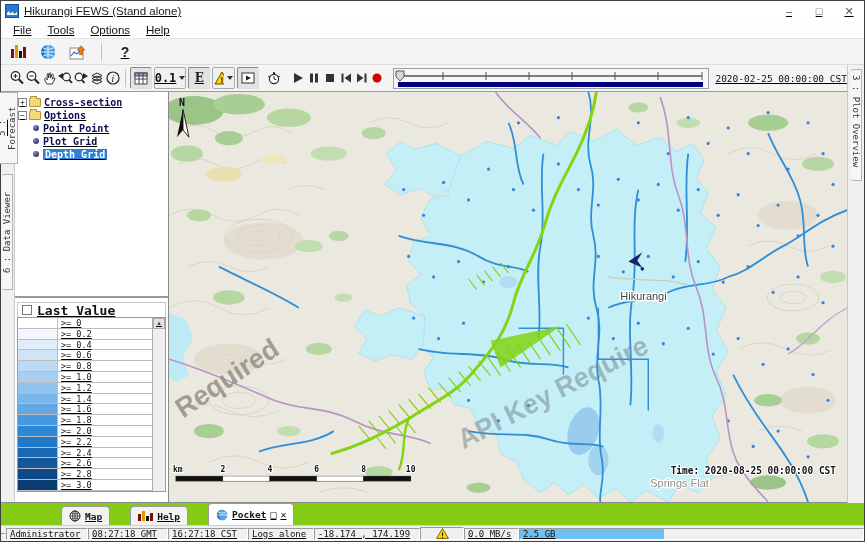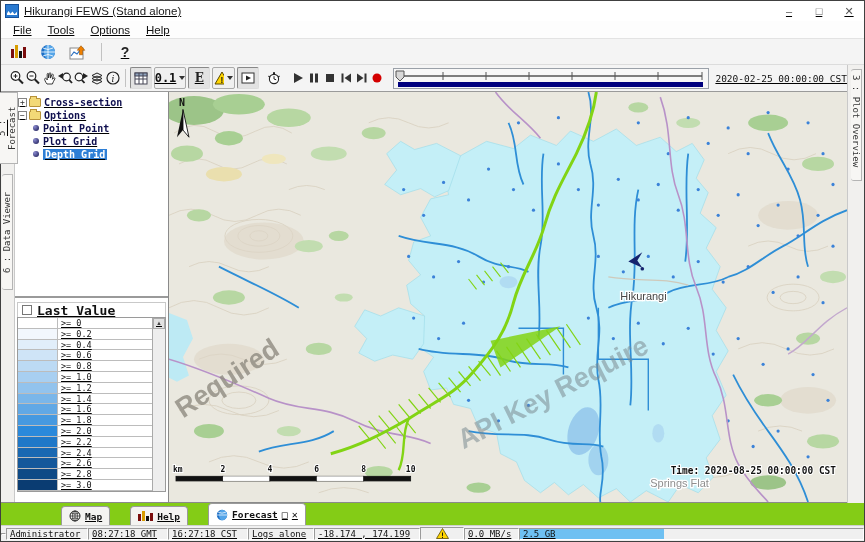--- a/index.html
+++ b/index.html
@@ -687,21 +687,21 @@
           <i style="height:8px;background:#7a0c0c"></i>
         </span>
       <span>Help</span>
     </span>
     <span class="b-tab active">
       <svg width="12" height="12">
           <circle cx="6" cy="6" r="5.2" fill="#1d6fc6"></circle>
           <path d="M6,.8 a5.2,5.2 0 0 1 0,10.4 a3,5.2 0 0 1 0,-10.4" fill="#55a5e8"></path>
           <path d="M.8,6 h10.4 M2,3 q4,2.4 8,0" stroke="#fff" stroke-width=".7" fill="none"></path>
         </svg>
-      <span>Forecast</span>
+      <span>Pocket</span>
       <span class="tab-glyph">□</span>
       <span class="tab-glyph">✕</span>
     </span>
   </div>
 
 
   <div class="statusbar">
     <span class="grip"></span>
     <span class="st-cell" style="width:82px">Administrator</span>
     <span class="st-cell" style="width:80px">08:27:18 GMT</span>

